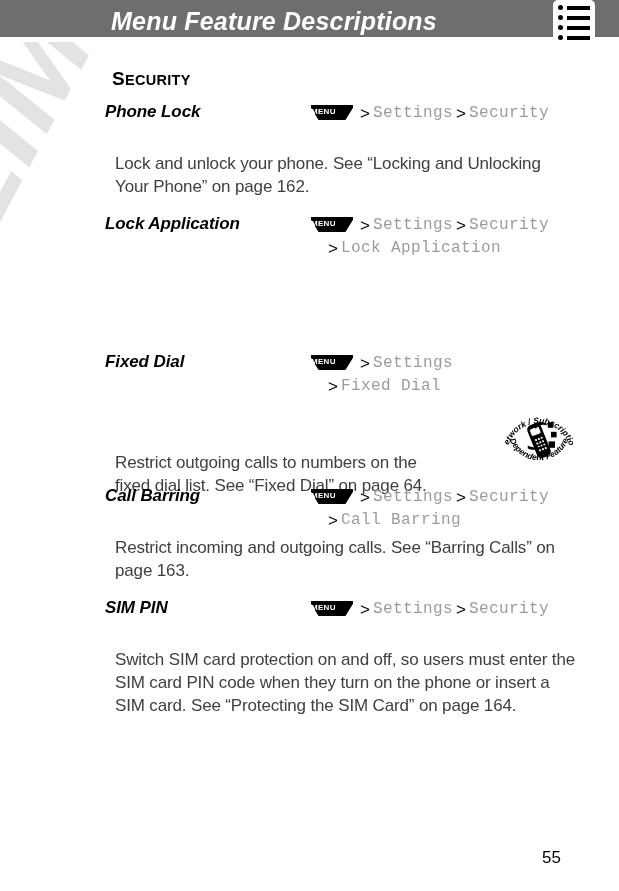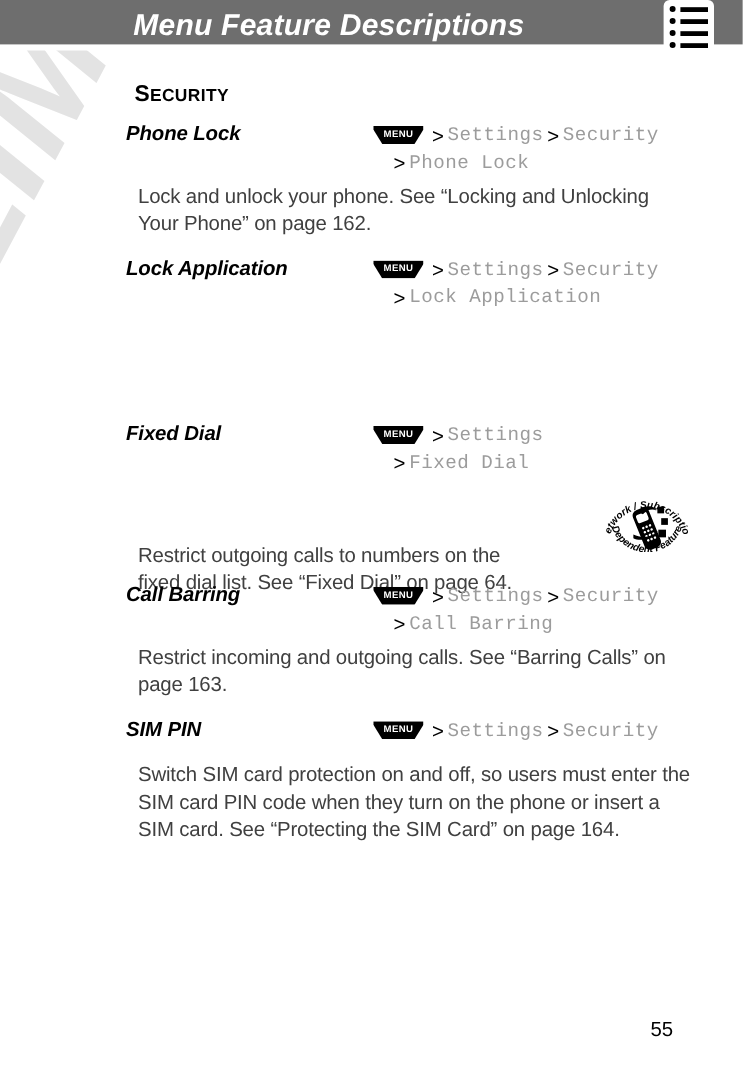--- a/index.html
+++ b/index.html
@@ -176,21 +176,21 @@
     background: #000;
     clip-path: polygon(0% 0%, 100% 0%, 100% 18%, 82% 100%, 18% 100%, 0% 18%);
   }
   .menu-badge .badge-text {
     position: absolute;
     left: 0;
     top: 0;
     width: 42px;
     height: 13px;
     line-height: 13px;
-    text-align: center;
+    text-align: left;
     color: #fff;
     font-size: 8px;
     font-weight: bold;
     letter-spacing: 0.3px;
     font-family: "Liberation Sans", sans-serif;
   }
   .gt {
     display: inline-block;
     color: #000;
     font-size: 17px;
@@ -270,23 +270,20 @@
   <div id="section-heading">
     <span class="cap">S</span><span>ECURITY</span>
   </div>
 
   <div class="entry" style="top:60px;">
     <div class="entry-term">Phone Lock</div>
     <div class="entry-path">
       <div class="path-line">
         <span class="menu-badge"><span class="badge-shape"></span><span class="badge-text">MENU</span></span><span class="gt">&gt;</span><span class="code">Settings</span><span class="gt">&gt;</span><span class="code">Security</span>
       </div>
-      <div class="path-line indented">
-        <span class="gt">&gt;</span><span class="code">Phone Lock</span>
-      </div>
     </div>
   </div>
   <div class="para" style="top:110px;">Lock and unlock your phone. See “Locking and Unlocking Your Phone” on page 162.</div>
 
   <div class="entry" style="top:172px;">
     <div class="entry-term">Lock Application</div>
     <div class="entry-path">
       <div class="path-line">
         <span class="menu-badge"><span class="badge-shape"></span><span class="badge-text">MENU</span></span><span class="gt">&gt;</span><span class="code">Settings</span><span class="gt">&gt;</span><span class="code">Security</span>
       </div>
@@ -323,21 +320,21 @@
   <div class="para" style="top:494px;">Restrict incoming and outgoing calls. See “Barring Calls” on page 163.</div>
 
   <div class="entry" style="top:556px;">
     <div class="entry-term">SIM PIN</div>
     <div class="entry-path">
       <div class="path-line">
         <span class="menu-badge"><span class="badge-shape"></span><span class="badge-text">MENU</span></span><span class="gt">&gt;</span><span class="code">Settings</span><span class="gt">&gt;</span><span class="code">Security</span>
       </div>
     </div>
   </div>
-  <div class="para" style="top:592px;">Switch SIM card protection on and off, so users must enter the SIM card PIN code when they turn on the phone or insert a SIM card. See “Protecting the SIM Card” on page 164.</div>
+  <div class="para" style="top:606px;">Switch SIM card protection on and off, so users must enter the SIM card PIN code when they turn on the phone or insert a SIM card. See “Protecting the SIM Card” on page 164.</div>
 
   <div id="network-badge">
     <svg viewBox="0 0 100 100" width="80" height="80">
       <defs>
         <path id="arcTop" d="M 12,58 A 40,40 0 0 1 88,58" fill="none"></path>
         <path id="arcBot" d="M 13,50 A 39,39 0 0 0 87,50" fill="none"></path>
       </defs>
       <text font-family="'Liberation Sans', sans-serif" font-size="10.5" font-weight="bold" font-style="italic" fill="#000">
         <textPath href="#arcTop" startOffset="50%" text-anchor="middle">Network / Subscription</textPath>
       </text>

